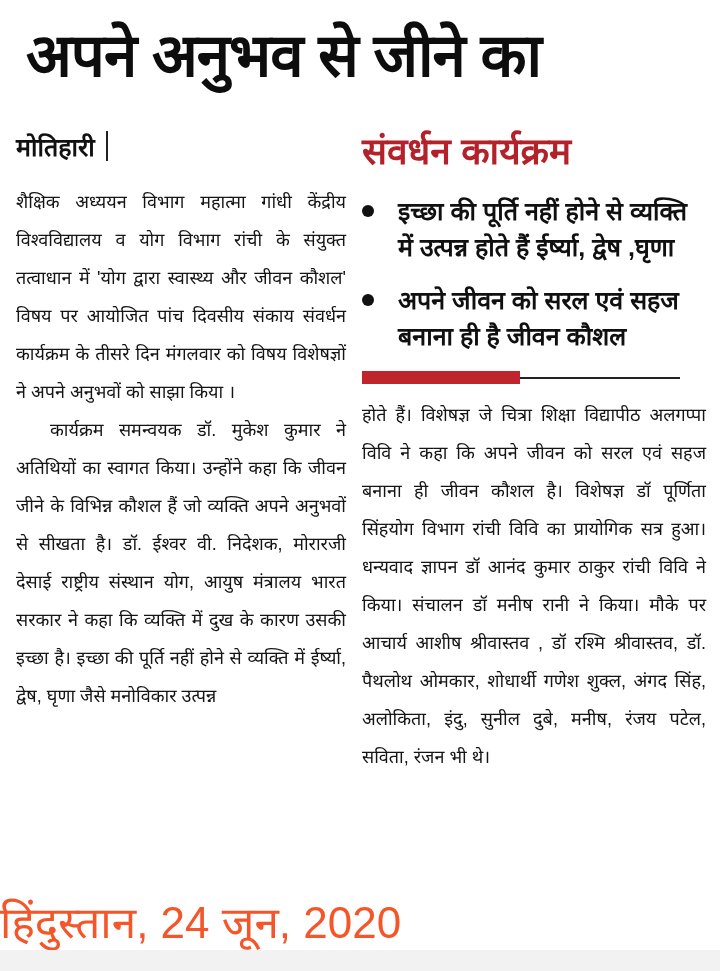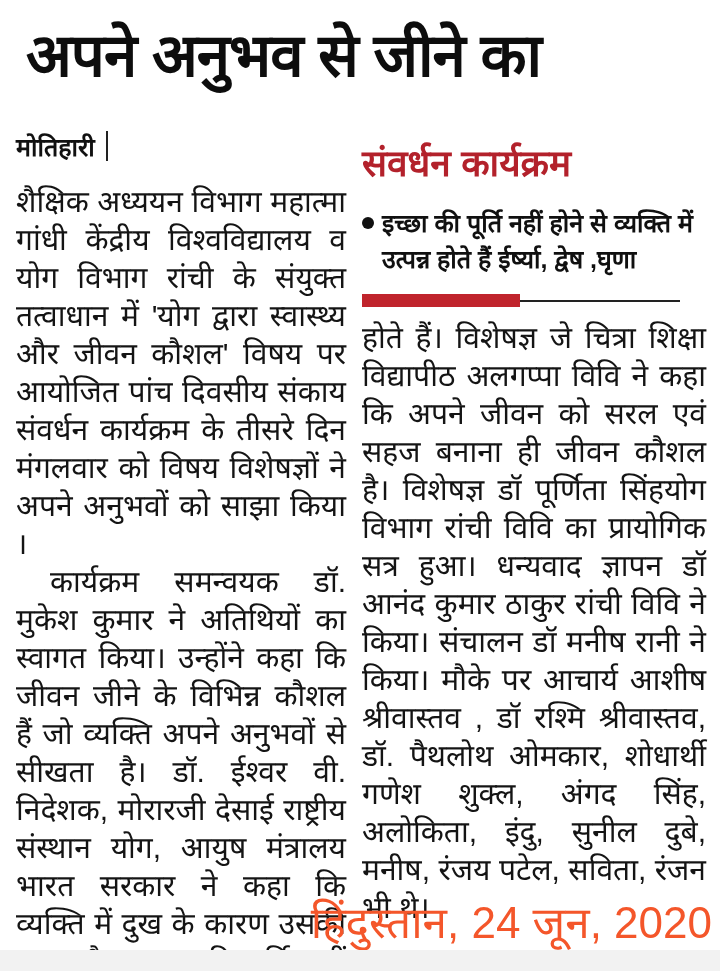--- a/index.html
+++ b/index.html
@@ -41,37 +41,37 @@
     font-weight:bold;
     color:#111;
     margin:4px 0 20px 0;
   }
   .byline .pipe{
     width:2px;height:30px;
     background:#222;
     display:inline-block;
   }
   .body-para{
-    font-size:30px;
+    font-size:18px;
     line-height:38px;
     text-align:justify;
     color:var(--text-black);
   }
   .body-para.indent{text-indent:34px;}
   .section-header{
     color:var(--section-header-red);
     font-size:37px;
     font-weight:bold;
     line-height:1.25;
-    margin:16px 0 18px 0;
+    margin:4px 0 18px 0;
   }
   .bullets{list-style:none;}
   .bullet-item{
     display:flex;
-    gap:8px;
+    gap:24px;
     font-size:25px;
     font-weight:bold;
     line-height:36px;
     color:#101010;
     margin-bottom:17px;
     text-align:left;
   }
   .bullet-item .dot{
     flex:none;
     width:12px;height:12px;
@@ -89,21 +89,21 @@
     background:var(--divider-red);
   }
   .divider .rule-line{
     flex:1;height:2px;
     background:#222;
   }
   .footer-caption{
     position:absolute;
     left:0;right:8px;
     bottom:24px;
-    text-align:right;
+    text-align:left;
     font-size:44px;
     color:var(--footer-orange);
     line-height:1.1;
   }
   .bottom-strip{
     position:absolute;
     left:0;right:0;bottom:0;
     height:21px;
     background:var(--bottom-strip-gray);
   }
@@ -128,20 +128,24 @@
       <p class="body-para indent">कार्यक्रम समन्वयक डॉ. मुकेश कुमार ने अतिथियों का स्वागत किया। उन्होंने कहा कि जीवन जीने के विभिन्न कौशल हैं जो व्यक्ति अपने अनुभवों से सीखता है। डॉ. ईश्वर वी. निदेशक, मोरारजी देसाई राष्ट्रीय संस्थान योग, आयुष मंत्रालय भारत सरकार ने कहा कि व्यक्ति में दुख के कारण उसकी इच्छा है। इच्छा की पूर्ति नहीं होने से व्यक्ति में ईर्ष्या, द्वेष, घृणा जैसे मनोविकार उत्पन्न</p>
     </div>
 
     <div class="col col-right">
       <div class="section-header">संवर्धन कार्यक्रम</div>
       <ul class="bullets">
         <li class="bullet-item">
           <span class="dot"></span>
           <span>इच्छा की पूर्ति नहीं होने से व्यक्ति में उत्पन्न होते हैं ईर्ष्या, द्वेष ,घृणा</span>
         </li>
+        <li class="bullet-item">
+          <span class="dot"></span>
+          <span>अपने जीवन को सरल एवं सहज बनाना ही है जीवन कौशल</span>
+        </li>
       </ul>
       <div class="divider">
         <span class="red-bar"></span>
         <span class="rule-line"></span>
       </div>
       <p class="body-para">होते हैं। विशेषज्ञ जे चित्रा शिक्षा विद्यापीठ अलगप्पा विवि ने कहा कि अपने जीवन को सरल एवं सहज बनाना ही जीवन कौशल है। विशेषज्ञ डॉ पूर्णिता सिंहयोग विभाग रांची विवि का प्रायोगिक सत्र हुआ। धन्यवाद ज्ञापन डॉ आनंद कुमार ठाकुर रांची विवि ने किया। संचालन डॉ मनीष रानी ने किया। मौके पर आचार्य आशीष श्रीवास्तव , डॉ रश्मि श्रीवास्तव, डॉ. पैथलोथ ओमकार, शोधार्थी गणेश शुक्ल, अंगद सिंह, अलोकिता, इंदु, सुनील दुबे, मनीष, रंजय पटेल, सविता, रंजन भी थे।</p>
     </div>
 
   </div>
 

